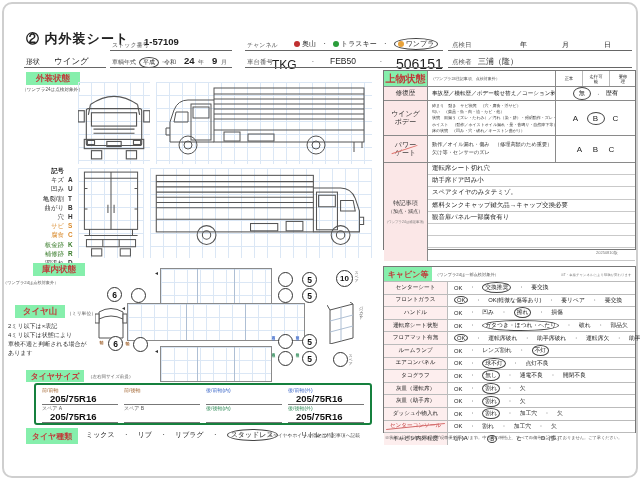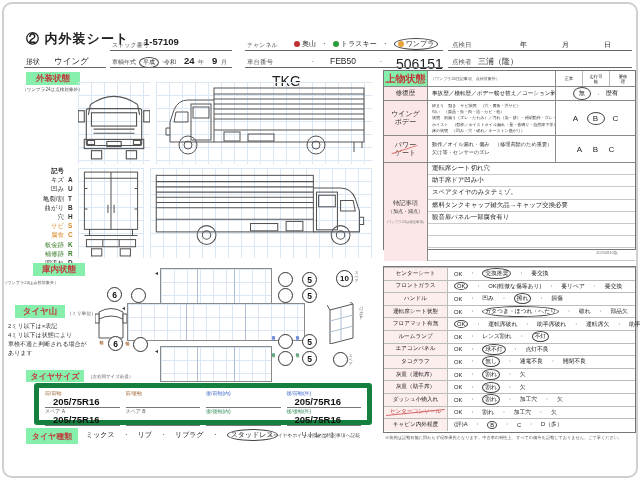--- a/index.html
+++ b/index.html
@@ -33,21 +33,21 @@
   .slash-red{position:relative;}
   .slash-red::after{content:"";position:absolute;left:-4px;right:-2px;top:50%;border-top:1.6px solid #e0756f;transform:rotate(-18deg);}
   .note-line{border-bottom:1px solid #c9c9c9;height:11.2px;display:flex;align-items:center;padding-left:4px;font-size:6.4px;}
   .cab-row{display:grid;grid-template-columns:64px 1fr;border-top:1px solid #bbb;align-items:stretch;height:11.6px;}
   .cab-lbl{background:#fdeeee;font-size:5.6px;display:flex;align-items:center;justify-content:center;border-right:1px solid #bbb;text-align:center;}
   .cab-lbl.redlbl{color:#c23b3b;position:relative;}
   .cab-lbl.redlbl::after{content:"";position:absolute;left:2px;right:2px;top:50%;border-top:1px solid #d46a6a;transform:rotate(-6deg);}
   .cab-opts{display:flex;align-items:center;gap:5px;padding-left:6px;font-size:5.8px;white-space:nowrap;}
   .cab-opts .circled{padding:0 2px;}
   
-  #tire-grid{position:absolute;left:34px;top:383px;width:338px;height:42px;border:5px solid #15803d;border-radius:3px;
+  #tire-grid{position:absolute;left:34px;top:383px;width:338px;height:42px;border:2px solid #15803d;border-radius:3px;
              display:grid;grid-template-columns:repeat(4,1fr);grid-template-rows:1fr 1fr;padding:2px 6px;box-sizing:border-box;column-gap:6px;}
   .ts-cell{display:flex;flex-direction:column;justify-content:flex-start;}
   .ts-label{font-size:5px;line-height:6px;}
   .ts-val{font-size:9.5px;font-weight:bold;color:#111;border-bottom:1px solid #777;flex:1;display:flex;align-items:flex-end;padding-left:8px;line-height:11px;}
   .chan{display:inline-flex;align-items:center;gap:2px;}
   .chan-ic{width:6px;height:6px;border-radius:50%;display:inline-block;}
 </style>
 </head>
 <body>
 
@@ -93,21 +93,21 @@
   <span class="abs circled" style="left:139px;top:57px;font-size:6px;">平成</span>
   <span class="abs sep" style="left:158px;top:58px;font-size:6px;">・</span>
   <span class="abs" style="left:164px;top:58px;font-size:6px;">令和</span>
   <span class="abs" style="left:184px;top:55px;font-size:9.5px;font-weight:bold;">24</span>
   <span class="abs tiny" style="left:198px;top:58px;font-size:6px;">年</span>
   <span class="abs" style="left:212px;top:55px;font-size:9.5px;font-weight:bold;">9</span>
   <span class="abs tiny" style="left:221px;top:58px;font-size:6px;">月</span>
   <div class="abs ul" style="left:110px;top:67px;width:122px;"></div>
 
   <span class="abs tiny" style="left:247px;top:58px;font-size:6.5px;">車台番号</span>
-  <span class="abs" style="left:272px;top:73px;font-size:14px;">TKG</span>
+  <span class="abs" style="left:272px;top:58px;font-size:12px;">TKG</span>
   <span class="abs tiny" style="left:312px;top:58px;font-size:5px;">-</span>
   <span class="abs" style="left:330px;top:56px;font-size:8.5px;">FEB50</span>
   <span class="abs tiny" style="left:380px;top:58px;font-size:5px;">-</span>
   <span class="abs" style="left:396px;top:56px;font-size:14px;">506151</span>
   <div class="abs ul" style="left:245px;top:67px;width:198px;"></div>
 
   <span class="abs tiny" style="left:452px;top:58px;font-size:6.5px;">点検者</span>
   <span class="abs" style="left:478px;top:56px;font-size:8px;">三浦（隆）</span>
   <div class="abs ul" style="left:448px;top:67px;width:184px;"></div>
 
@@ -444,20 +444,25 @@
           </div>
           <div class="note-line">
             <span></span>
           </div>
         </div>
     </div>
   </div>
   <span class="abs" style="left:596px;top:250px;font-size:4px;color:#777;">20250810版</span>
 
   <div class="tbl" style="left:383px;top:266px;width:251px;height:165px;">
+    <div style="display:grid;grid-template-columns:48px 1fr 74px;height:14px;">
+      <div class="pink-label" style="font-size:8px;">キャビン等</div>
+      <div style="font-size:4.2px;color:#555;display:flex;align-items:center;padding-left:3px;">（ワンプラ24は一部点検対象外）</div>
+      <div style="font-size:3.4px;color:#777;display:flex;align-items:center;">※T・車販チャンネルにより基準が変わります</div>
+    </div>
     <div id="cabin-rows">
         <div class="cab-row">
           <div class="cab-lbl">センターシート</div>
           <div class="cab-opts">
             <span>OK</span>
             <span class="sep">・</span>
             <span class="circled">交換推奨</span>
             <span class="sep">・</span>
             <span>要交換</span>
           </div>

